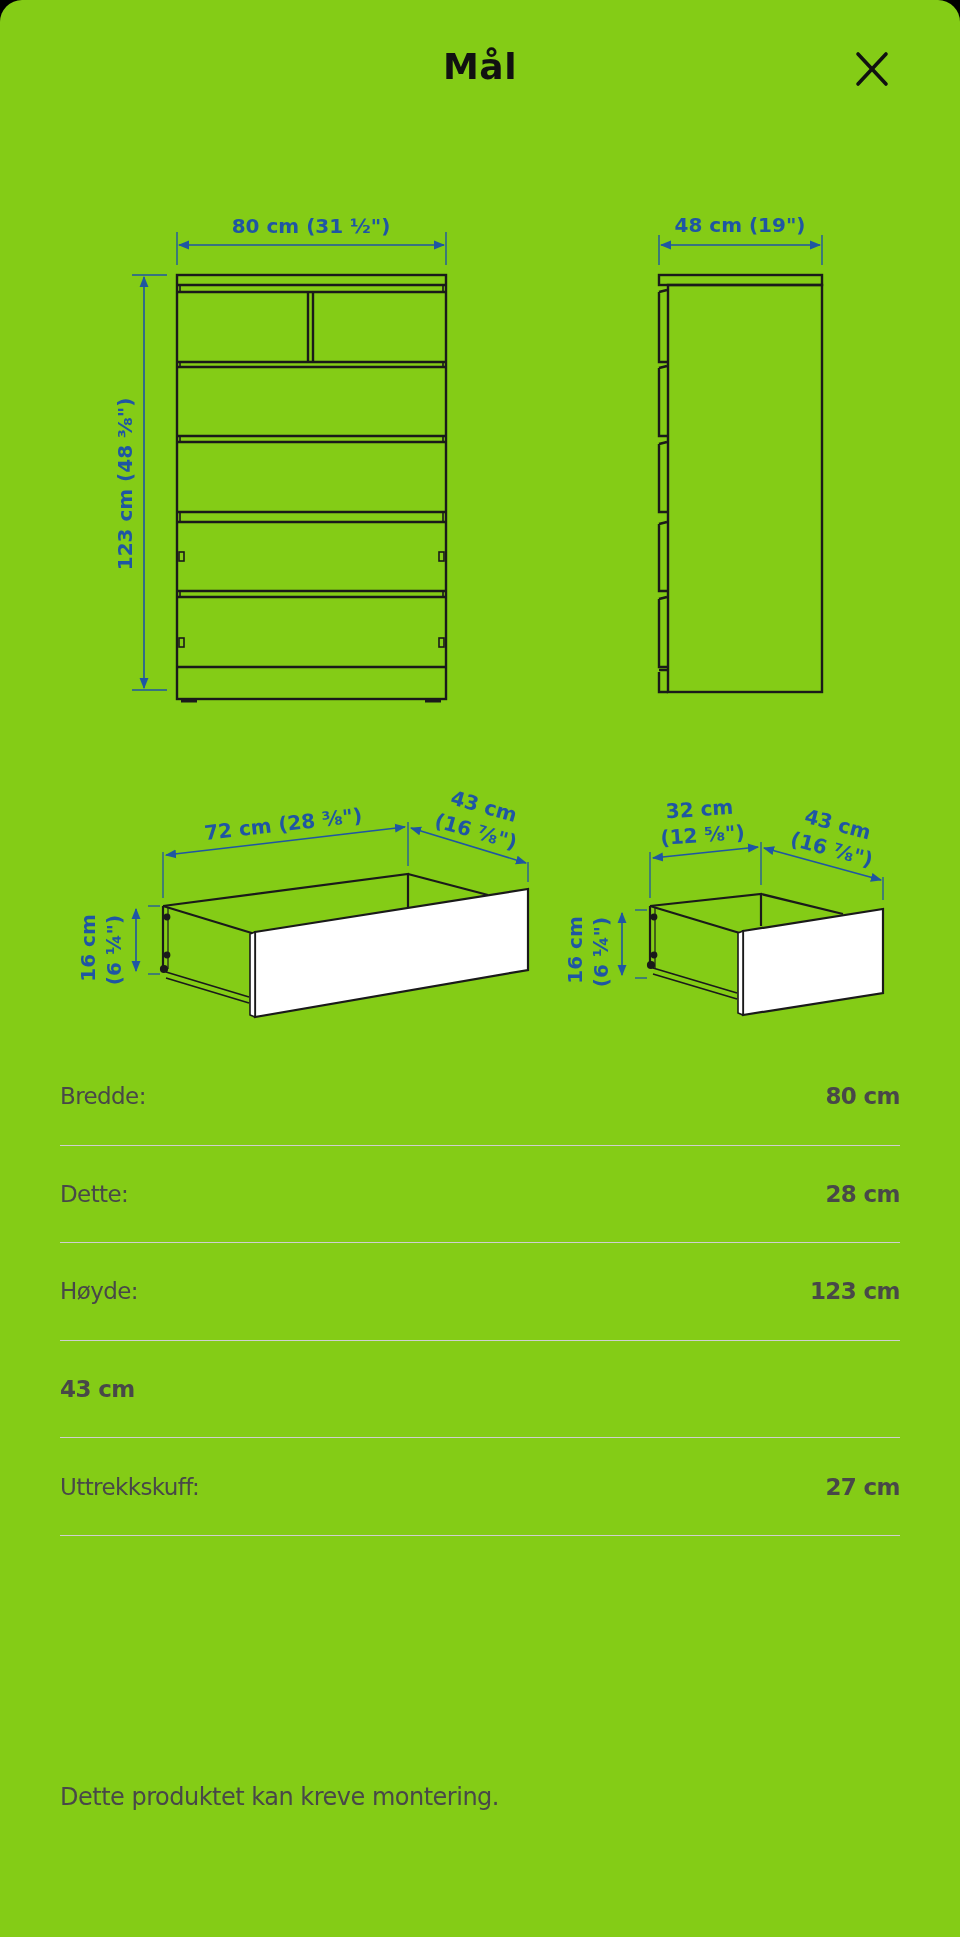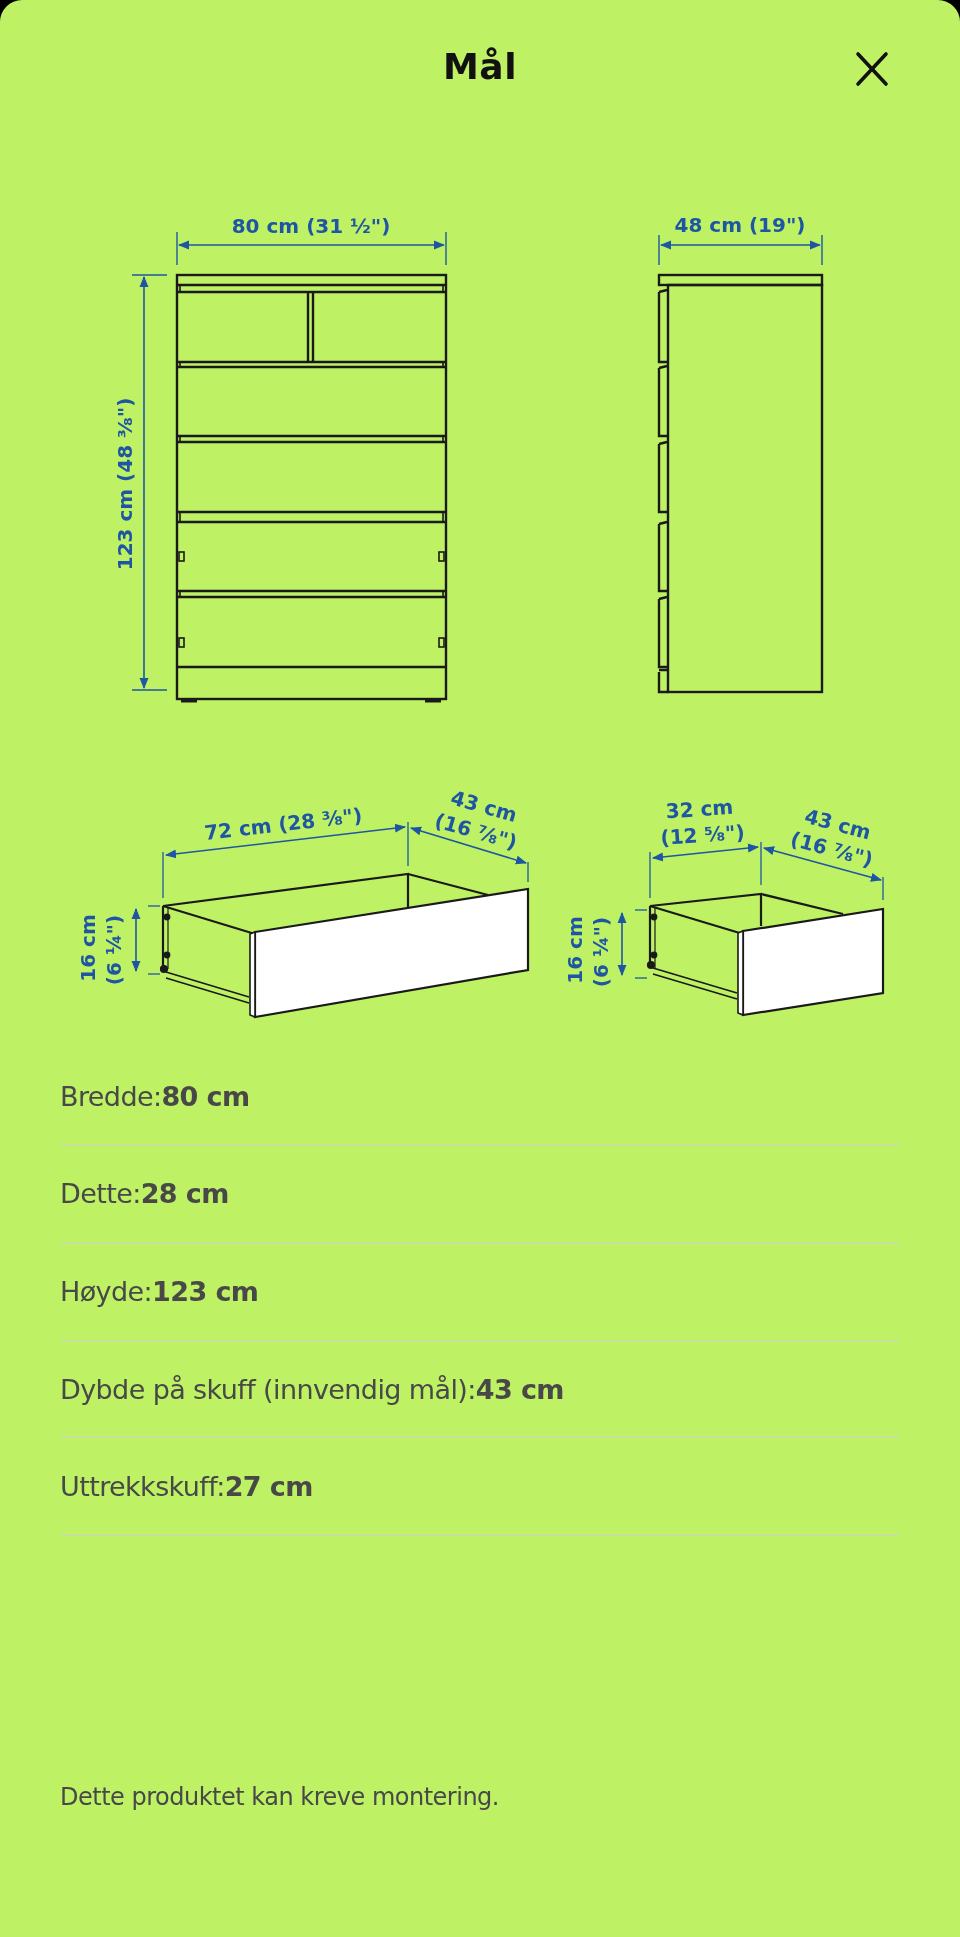--- a/index.html
+++ b/index.html
@@ -1,22 +1,22 @@
 <!DOCTYPE html>
 <html><head>
 <meta charset="utf-8">
 <style>
   html, body { margin:0; padding:0; }
   body { width:960px; height:1937px; background:#000; overflow:hidden; font-family:"DejaVu Sans", "Liberation Sans", sans-serif; }
-  .sheet { position:absolute; left:0; top:0; width:960px; height:1937px; background:#bef264; border-radius:22px 22px 0 0; overflow:hidden; }
+  .sheet { position:absolute; left:0; top:0; width:960px; height:1937px; background:#84cc16; border-radius:22px 22px 0 0; overflow:hidden; }
   .title { position:absolute; left:0; width:960px; top:46px; text-align:center; font-size:36px; font-weight:bold; color:#111; letter-spacing:0.5px; }
   .close { position:absolute; left:848px; top:46px; width:46px; height:46px; cursor:pointer; }
   .drawing { position:absolute; left:0; top:0; width:960px; height:1060px; }
   .specs { position:absolute; left:60px; top:1048px; width:840px; }
-  .row { position:relative; height:97.6px; border-bottom:1.5px solid #cfcfcf; box-sizing:border-box; display:flex; align-items:center; justify-content:flex-start; font-size:27px; color:#484848; }
+  .row { position:relative; height:97.6px; border-bottom:1.5px solid #cfcfcf; box-sizing:border-box; display:flex; align-items:center; justify-content:space-between; font-size:23px; color:#484848; }
   .row .label { letter-spacing:-0.6px; }
   .row .value { letter-spacing:-0.6px;font-weight:bold; }
   .note { position:absolute; left:60px; top:1783px; font-size:24px; color:#484848; letter-spacing:-0.5px; }
   .dim { font-family:"DejaVu Sans", sans-serif; font-weight:bold; fill:#1f56a3; }
 </style>
 </head>
 <body>
 
 <div class="sheet">
 
@@ -171,21 +171,20 @@
     </div>
     <div class="row">
       <span class="label">Dette:</span>
       <span class="value">28 cm</span>
     </div>
     <div class="row">
       <span class="label">Høyde:</span>
       <span class="value">123 cm</span>
     </div>
     <div class="row">
-      <span class="label">Dybde på skuff (innvendig mål):</span>
       <span class="value">43 cm</span>
     </div>
     <div class="row">
       <span class="label">Uttrekkskuff:</span>
       <span class="value">27 cm</span>
     </div>
   </div>
 
   <div class="note">Dette produktet kan kreve montering.</div>
 </div>

